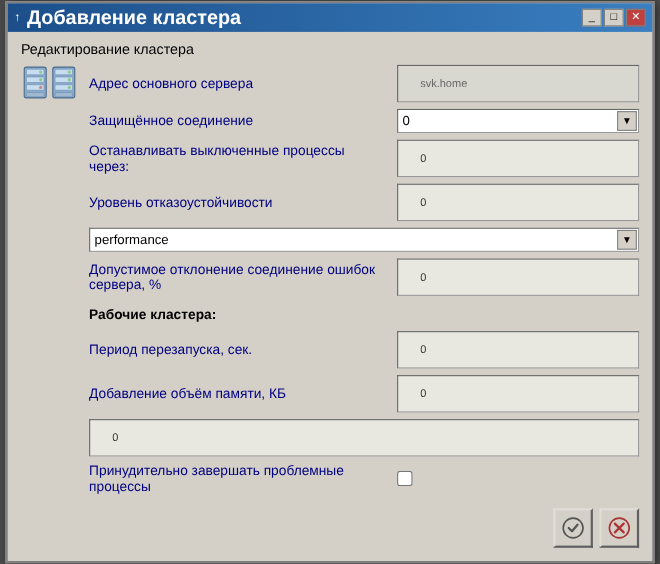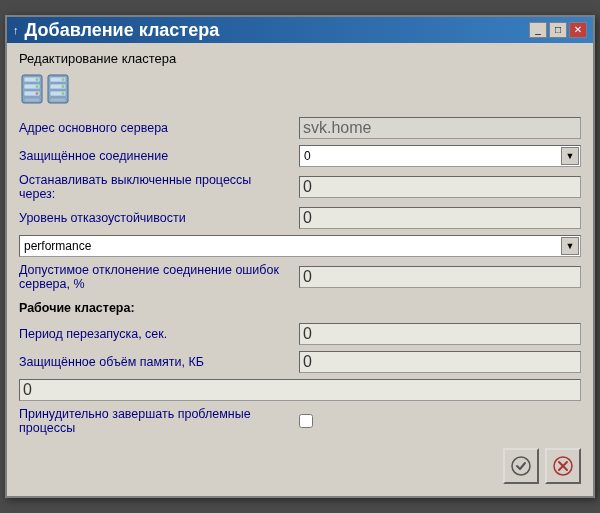--- a/index.html
+++ b/index.html
@@ -81,21 +81,20 @@
     .section-header {
       font-size: 13px;
       font-weight: normal;
       margin-bottom: 4px;
       color: #000;
     }
 
     .content-area {
       display: flex;
       gap: 10px;
-      flex-direction: column;
     }
 
     .server-icon-area {
       display: flex;
       flex-direction: column;
       align-items: center;
       padding-top: 4px;
       width: 52px;
       flex-shrink: 0;
     }
@@ -119,27 +118,27 @@
 
     .form-label {
       flex: 0 0 280px;
       color: #000080;
       font-size: 12.5px;
       padding-right: 8px;
     }
 
     .form-input {
       flex: 1;
-      height: 22px;
+      height: 34px;
       background: #e8e8e0;
       border: 1px solid #999;
       border-top-color: #666;
       border-left-color: #666;
-      padding: 1px 3px;
-      font-size: 16px;
+      padding: 1px 20px;
+      font-size: 10px;
       color: #333;
       outline: none;
     }
 
     .form-input:disabled {
       color: #666;
       background: #d8d8d0;
     }
 
     .form-select-wrapper {
@@ -332,21 +331,21 @@
         <div class="form-row">
           <span class="section-title">Рабочие кластера:</span>
         </div>
 
         <div class="form-row">
           <span class="form-label">Период перезапуска, сек.</span>
           <input class="form-input" type="text" value="0" style="">
         </div>
 
         <div class="form-row">
-          <span class="form-label">Защищённое объём памяти, КБ</span>
+          <span class="form-label">Добавление объём памяти, КБ</span>
           <input class="form-input" type="text" value="0" style="">
         </div>
 
         <div class="form-row">
           <input class="form-input" type="text" value="0" style="">
         </div>
 
         <div class="form-row">
           <span class="form-label">Принудительно завершать проблемные процессы</span>
           <div class="checkbox-wrapper">

